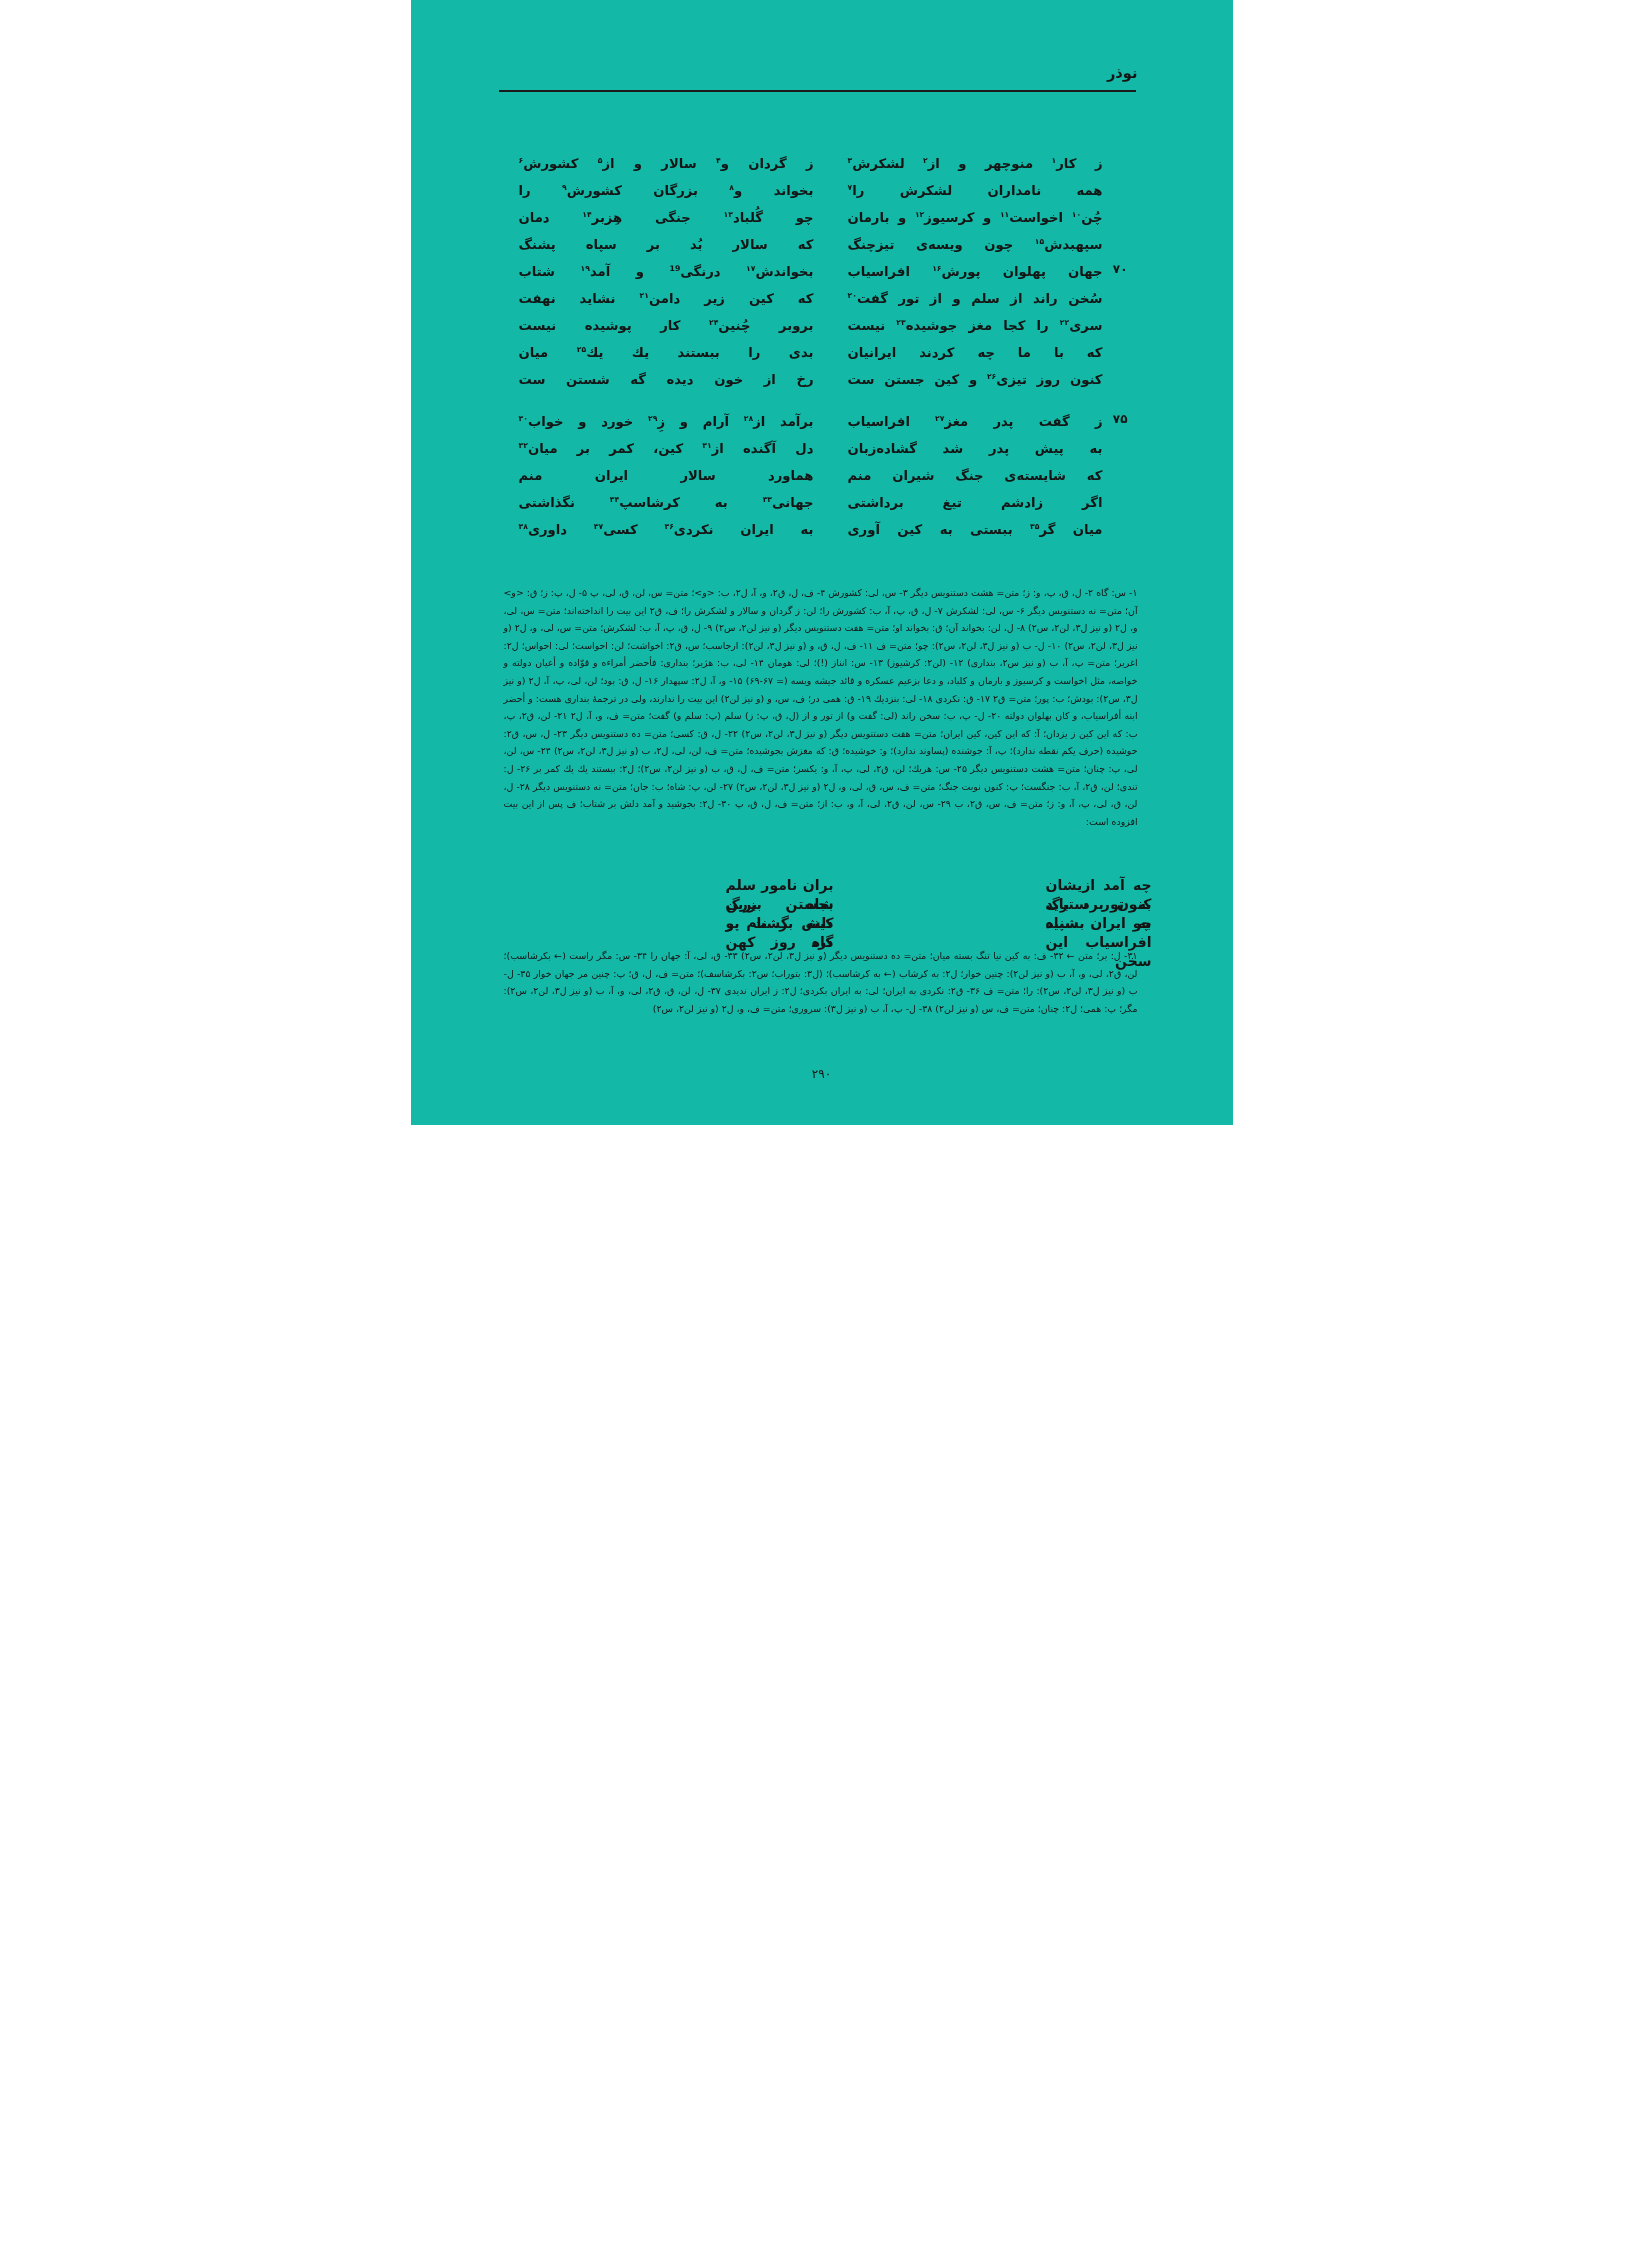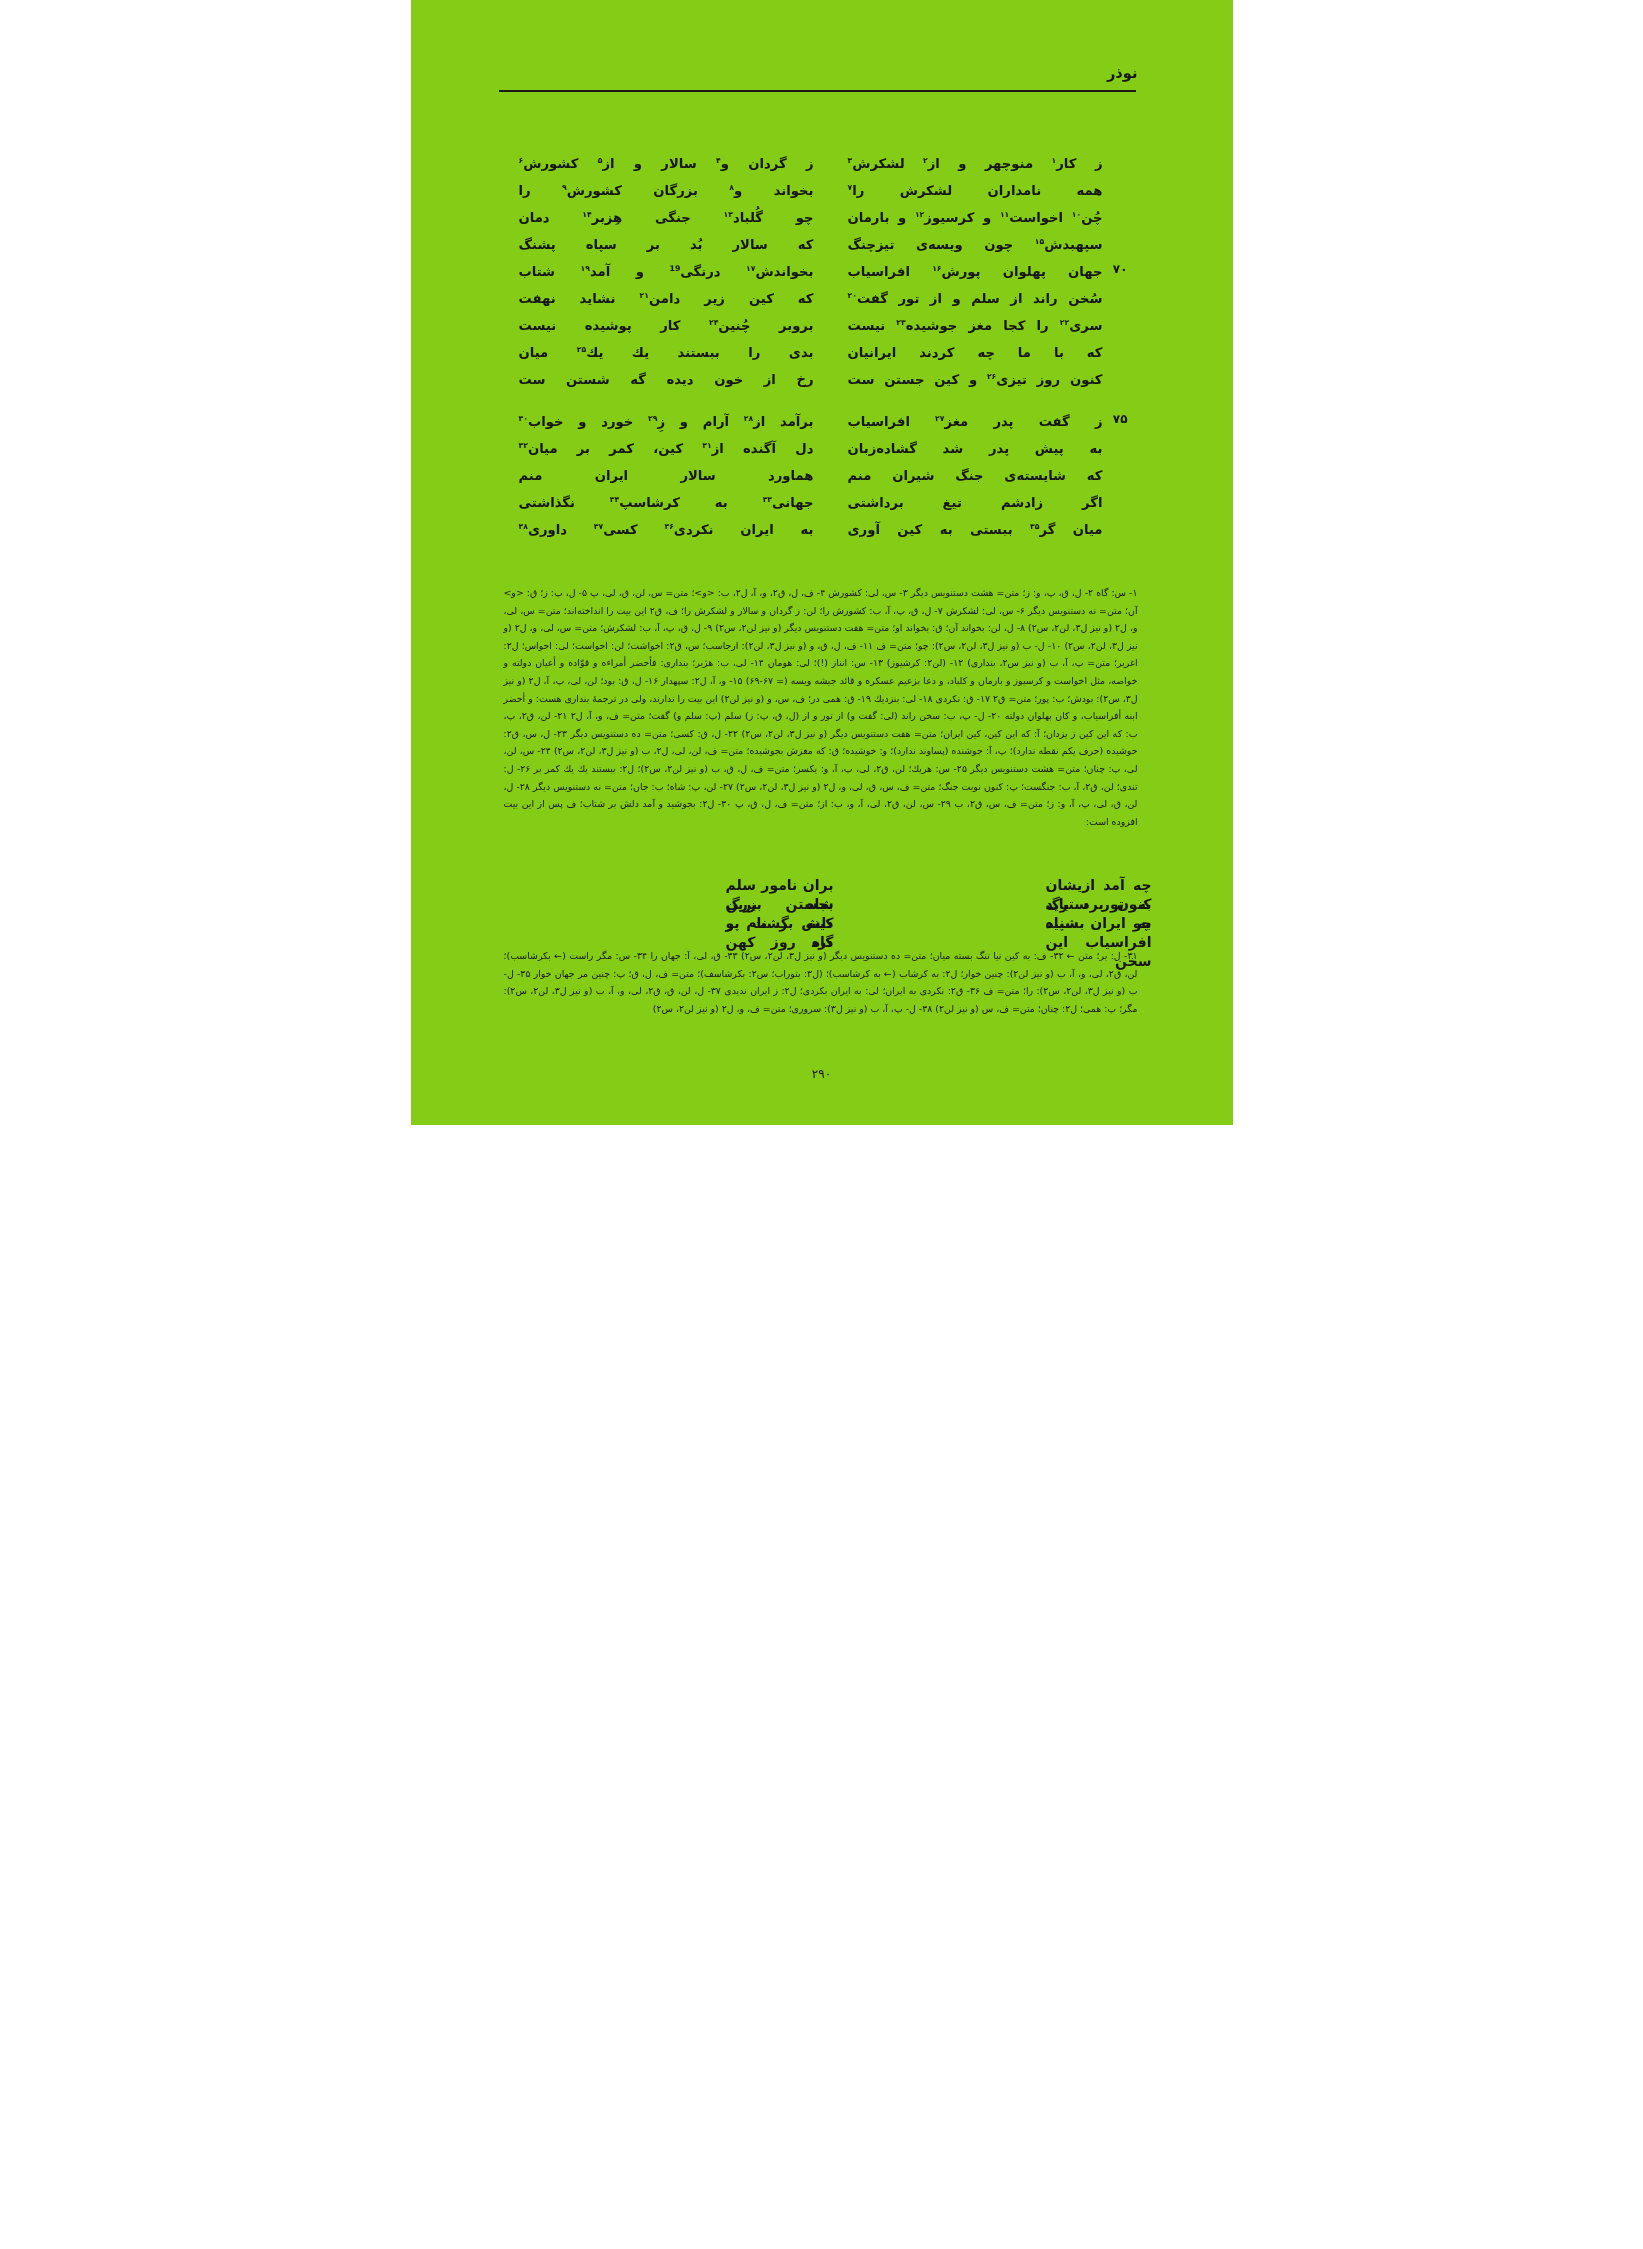--- a/index.html
+++ b/index.html
@@ -1,20 +1,20 @@
 <!DOCTYPE html>
 <html lang="fa" style="font-size:11px"><head>
 <meta charset="utf-8">
 <style>
   html,body{margin:0;padding:0;background:#ffffff;}
   .page{
     position:relative;
     width:822px;height:1125px;
     margin:0 auto;
-    background:#84cc16;
+    background:#14b8a6;
     color:#151515;
     font-family:"DejaVu Sans", sans-serif;
     overflow:hidden;
   }
   
   .hdr-title{
     position:absolute;top:64px;right:95px;
     font-size:14.6px;font-weight:bold;direction:rtl;
   }
   .hdr-rule{

